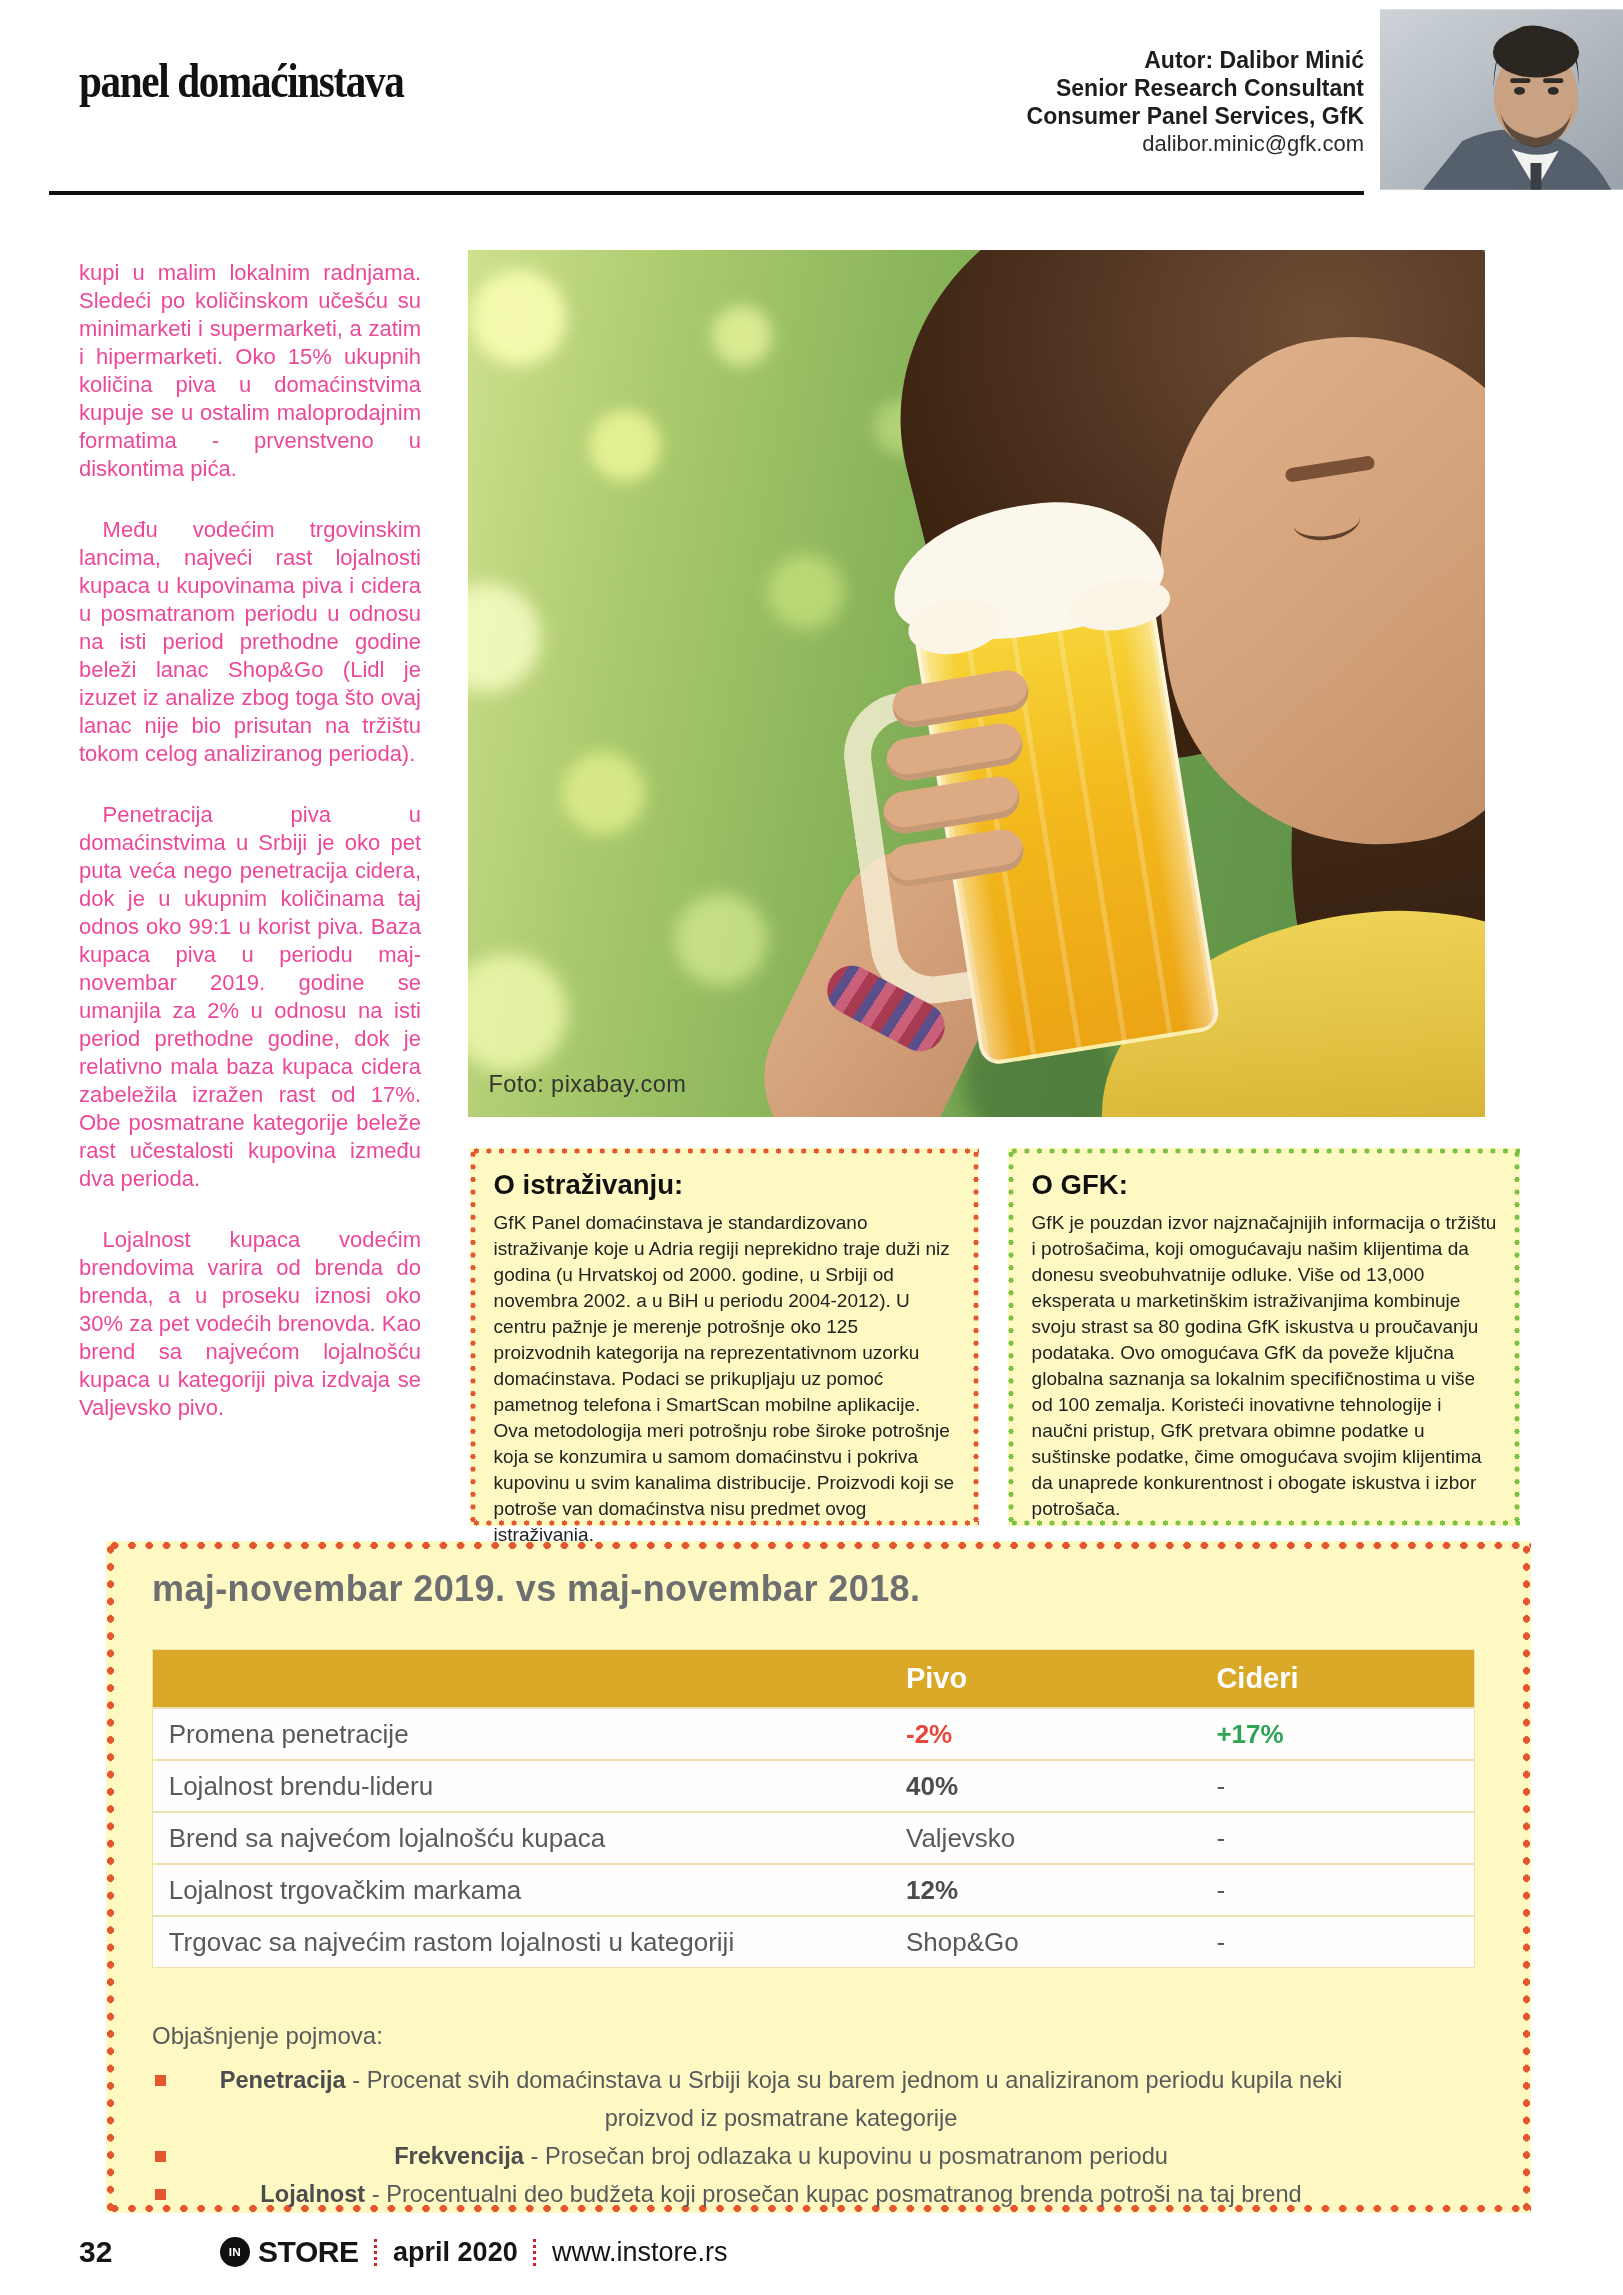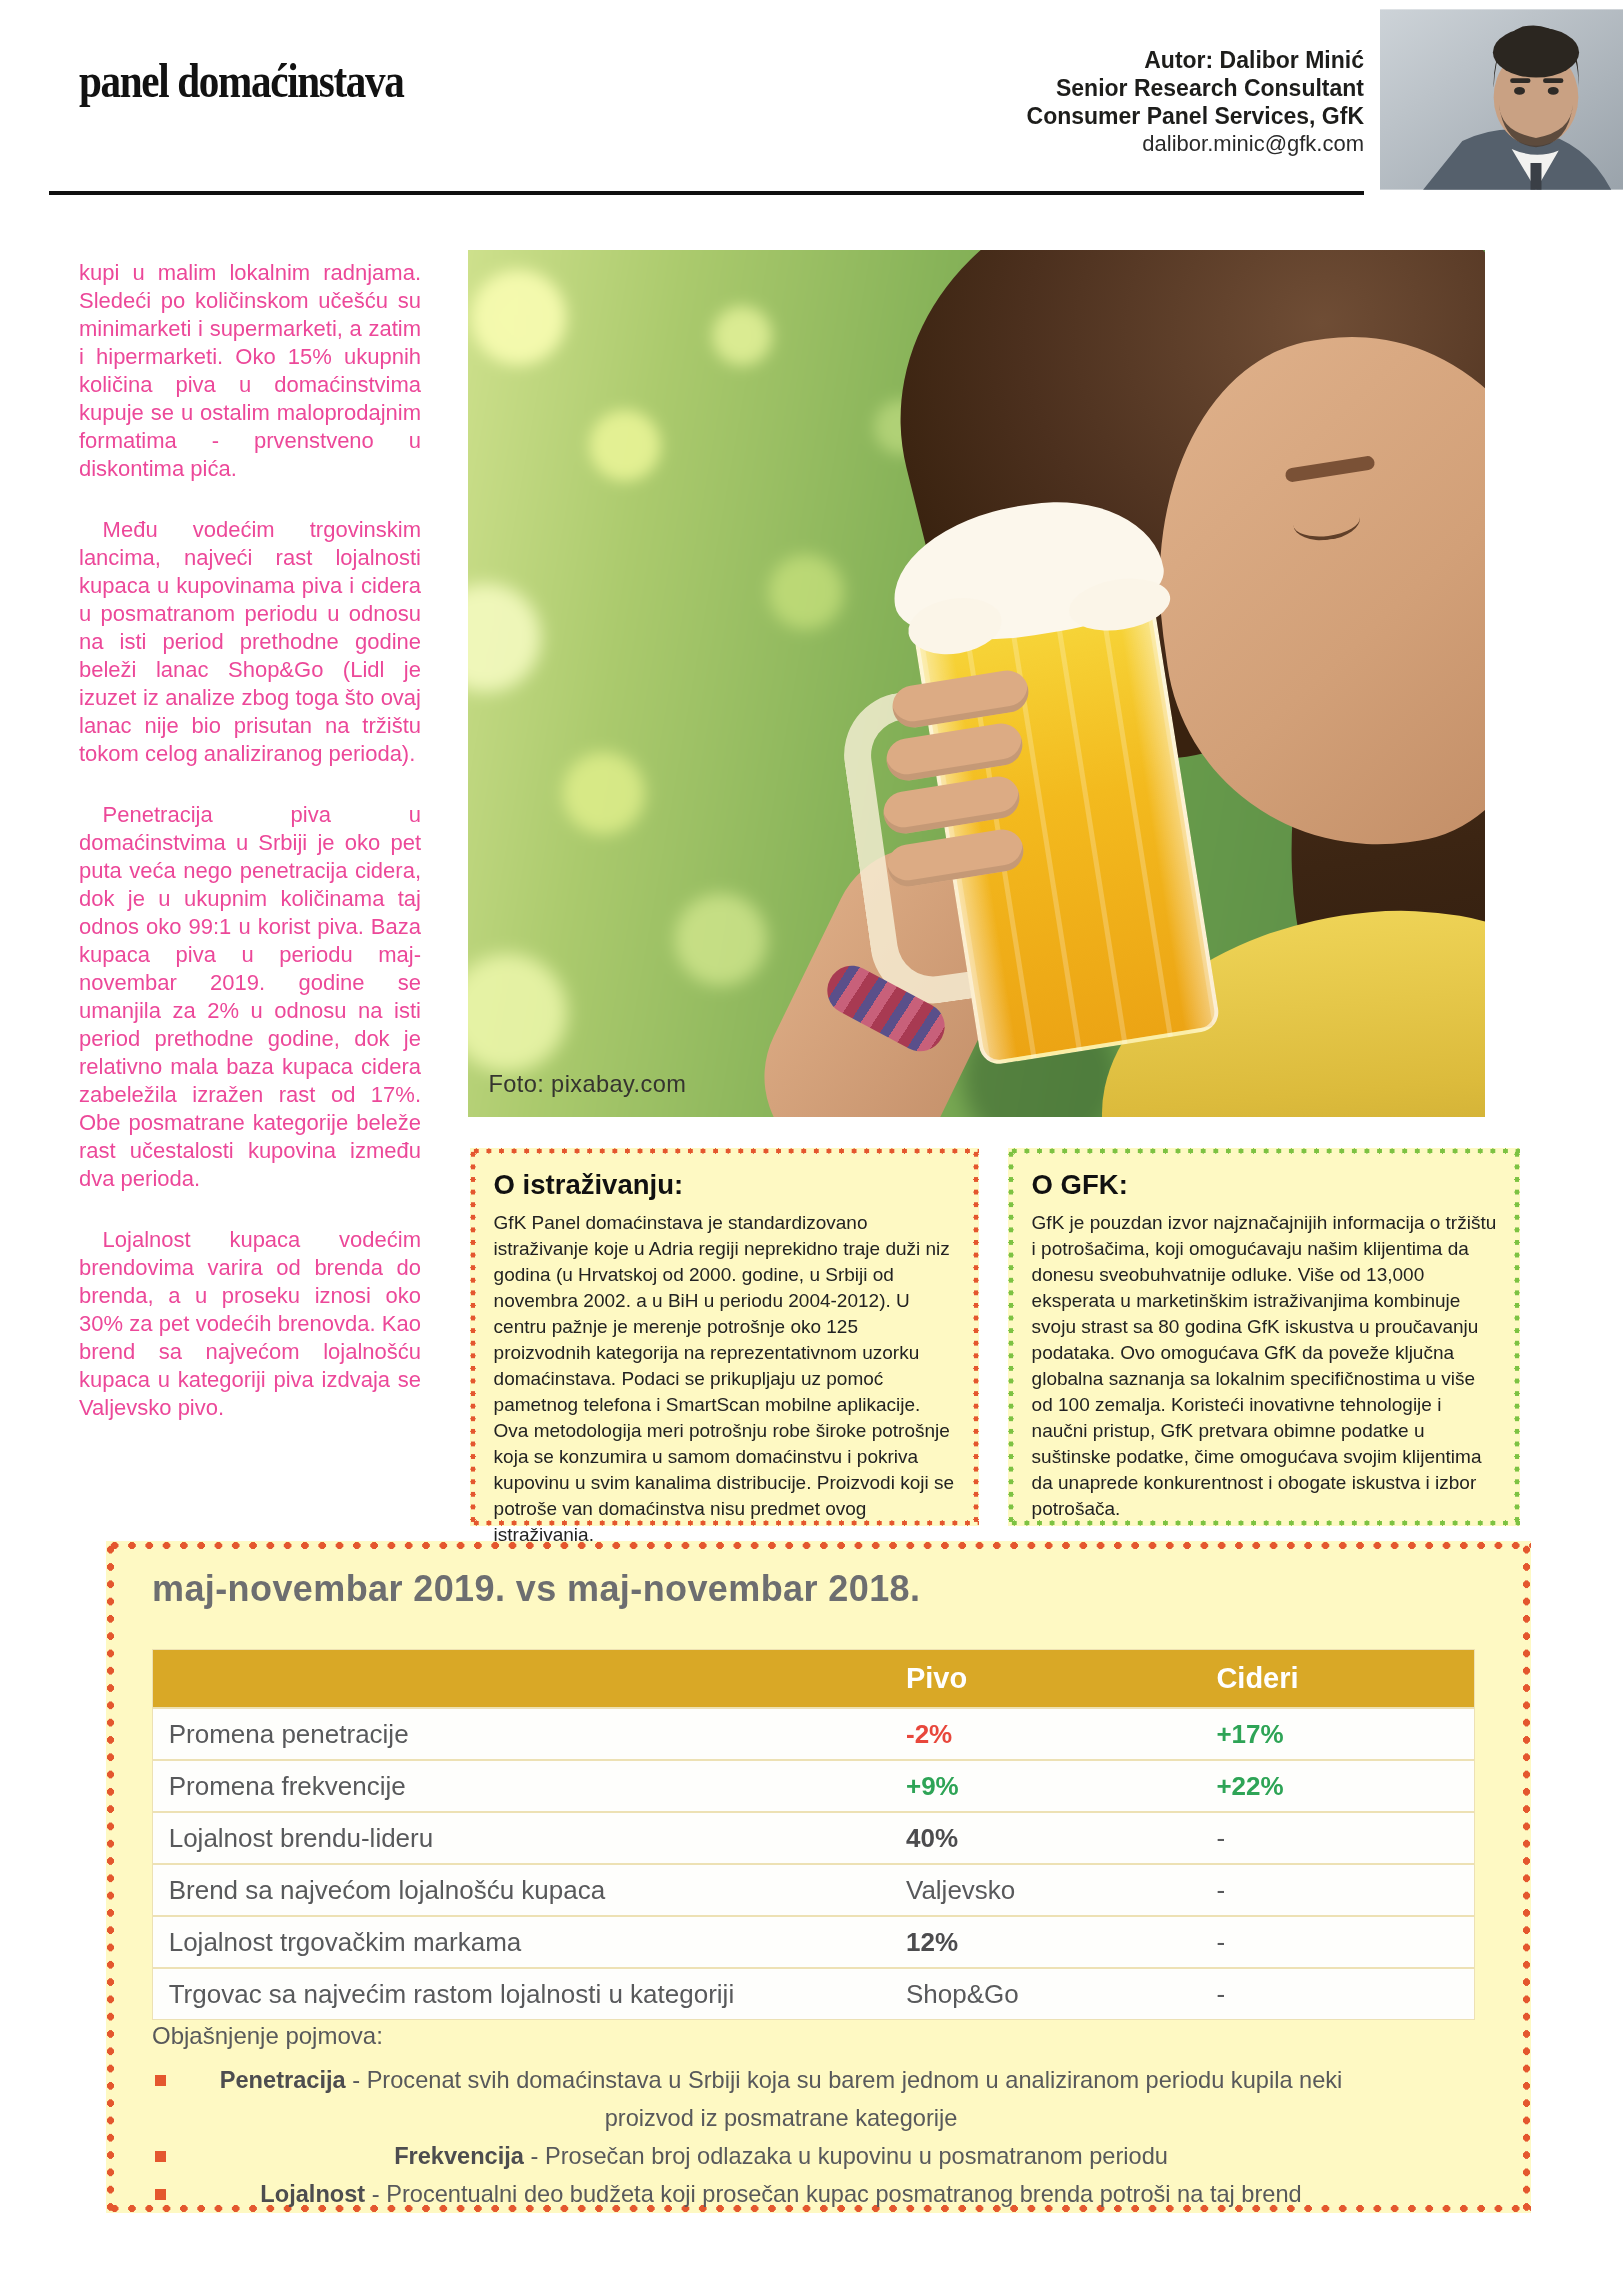--- a/index.html
+++ b/index.html
@@ -234,25 +234,20 @@
         <div class="t-label"></div>
         <div class="t-val">Pivo</div>
         <div class="t-val">Cideri</div>
       </div>
       <div class="t-row">
         <div class="t-label">Promena penetracije</div>
         <div class="t-val trend-negative">-2%</div>
         <div class="t-val trend-positive">+17%</div>
       </div>
       <div class="t-row">
-        <div class="t-label">Promena frekvencije</div>
-        <div class="t-val trend-positive">+9%</div>
-        <div class="t-val trend-positive">+22%</div>
-      </div>
-      <div class="t-row">
         <div class="t-label">Lojalnost brendu-lideru</div>
         <div class="t-val trend-neutral-strong">40%</div>
         <div class="t-val trend-neutral">-</div>
       </div>
       <div class="t-row">
         <div class="t-label">Brend sa najvećom lojalnošću kupaca</div>
         <div class="t-val trend-neutral">Valjevsko</div>
         <div class="t-val trend-neutral">-</div>
       </div>
       <div class="t-row">
@@ -277,15 +272,24 @@
         <span class="legend-bullet"></span>
         <span class="legend-text"><span class="legend-term">Frekvencija</span> <span>- Prosečan broj odlazaka u kupovinu u posmatranom periodu</span></span>
       </div>
       <div class="legend-item">
         <span class="legend-bullet"></span>
         <span class="legend-text"><span class="legend-term">Lojalnost</span> <span>- Procentualni deo budžeta koji prosečan kupac posmatranog brenda potroši na taj brend</span></span>
       </div>
     </div>
   </div>
 
+  <div class="footer">
+    <div class="page-num">32</div>
+    <div class="logo-circle">IN</div>
+    <div class="brand">STORE</div>
+    <div class="f-sep"></div>
+    <div class="issue">april 2020</div>
+    <div class="f-sep"></div>
+    <div class="website">www.instore.rs</div>
+  </div>
 
 </div>
 
 
 </body></html>

